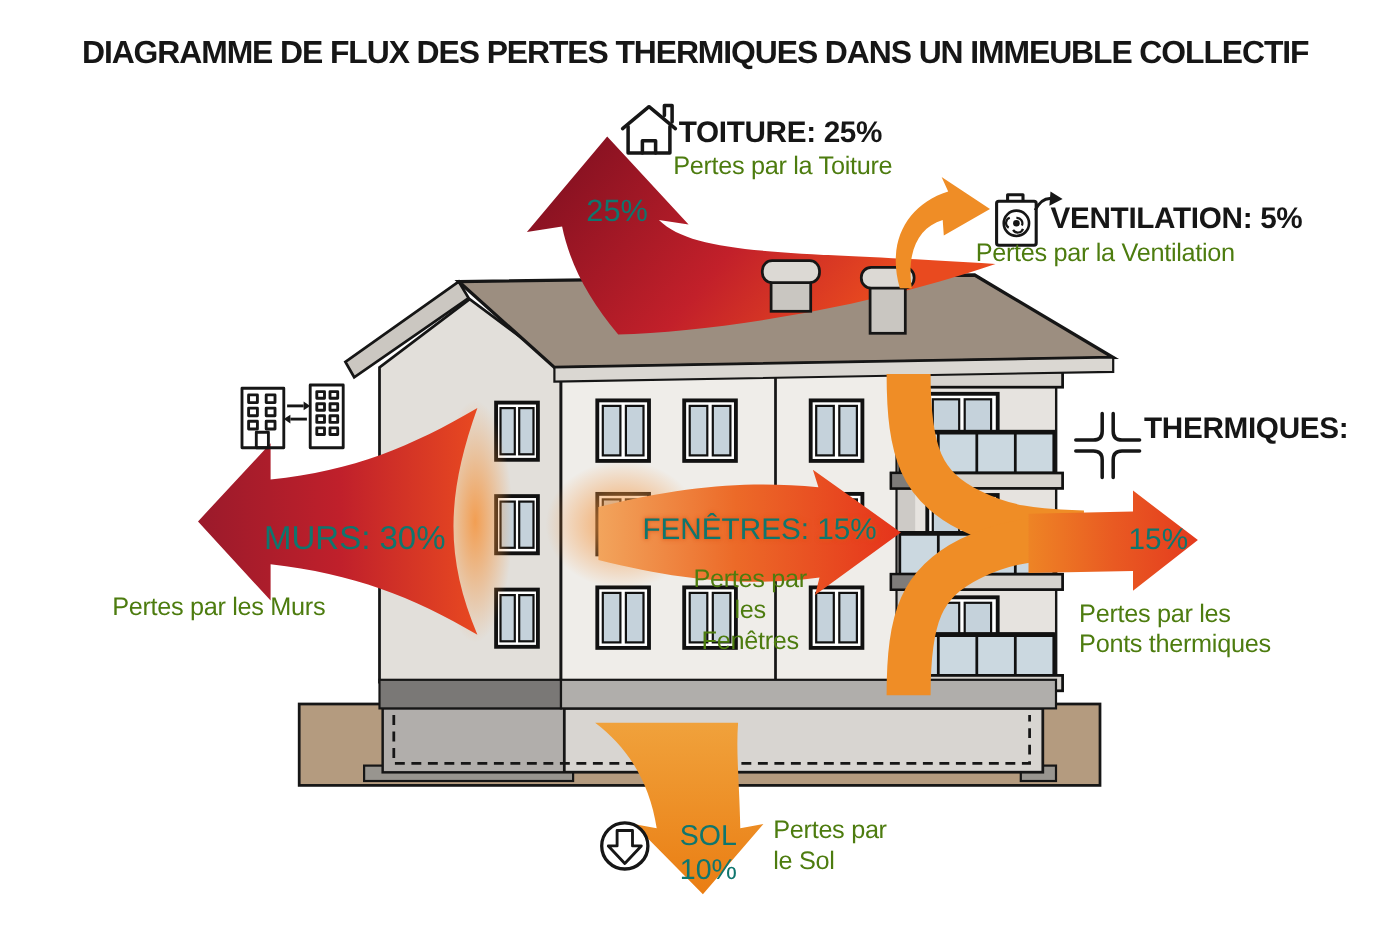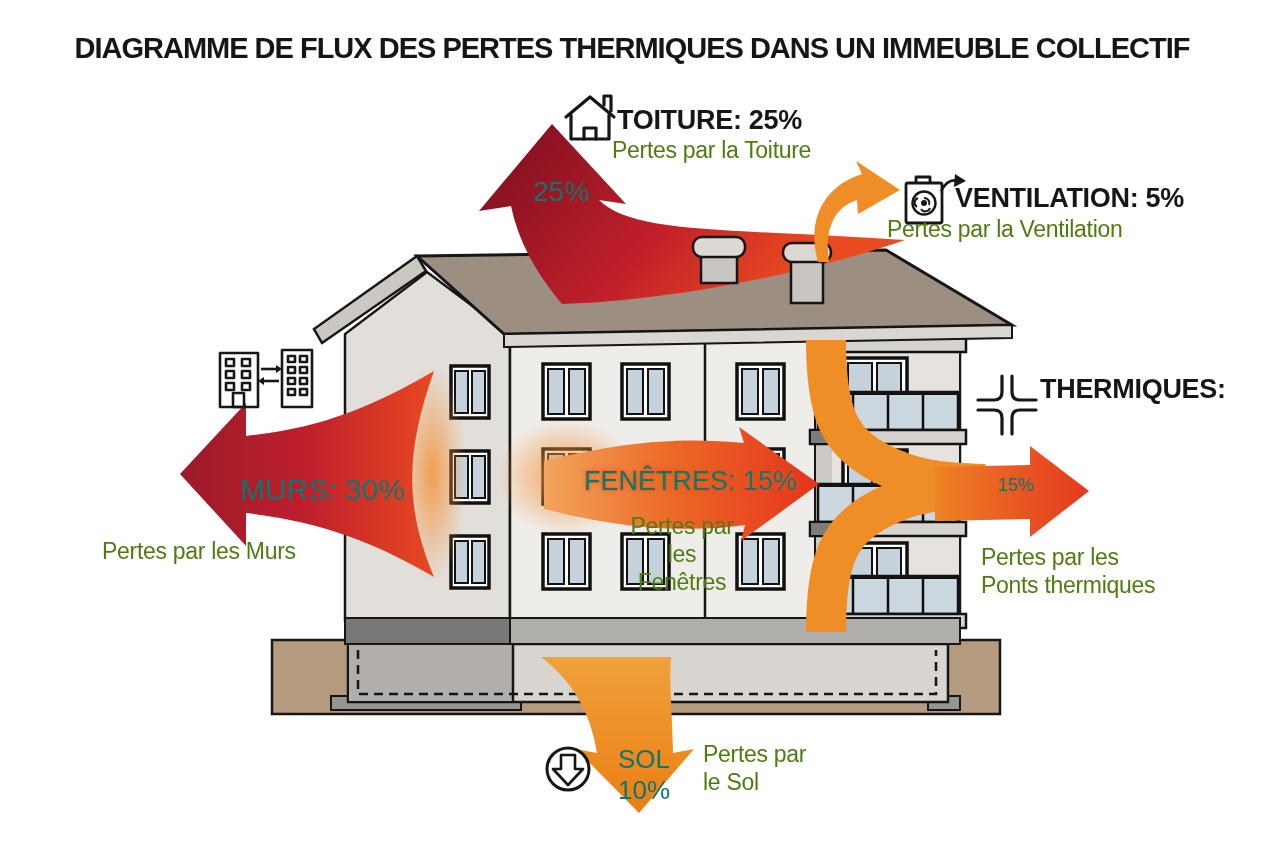--- a/index.html
+++ b/index.html
@@ -303,21 +303,21 @@
 <div class="lbl wht fenlbl" style="left:584px;top:467px;font-size:27px;">FENÊTRES: 15%</div>
 <div class="lbl sub stack ctr" style="left:598px;top:512px;width:168px;">
   <div>Pertes par</div>
   <div>les</div>
   <div>Fenêtres</div>
 </div>
 
 <div class="lbl h stack" style="left:1040px;top:374px;line-height:1.15;">
   <div>THERMIQUES:</div>
 </div>
-<div class="lbl wht" style="left:998px;top:476px;font-size:18px;">15%</div>
+<div class="lbl wht" style="left:1026px;top:476px;font-size:27px;">15%</div>
 <div class="lbl sub stack" style="left:981px;top:543px;">
   <div>Pertes par les</div>
   <div>Ponts thermiques</div>
 </div>
 
 <div class="lbl wht stack ctr" style="left:600px;top:716px;width:88px;font-size:26px;line-height:1.18;margin-top:28px;">
   <div>SOL</div>
   <div>10%</div>
 </div>
 <div class="lbl sub stack" style="left:703px;top:740px;">

